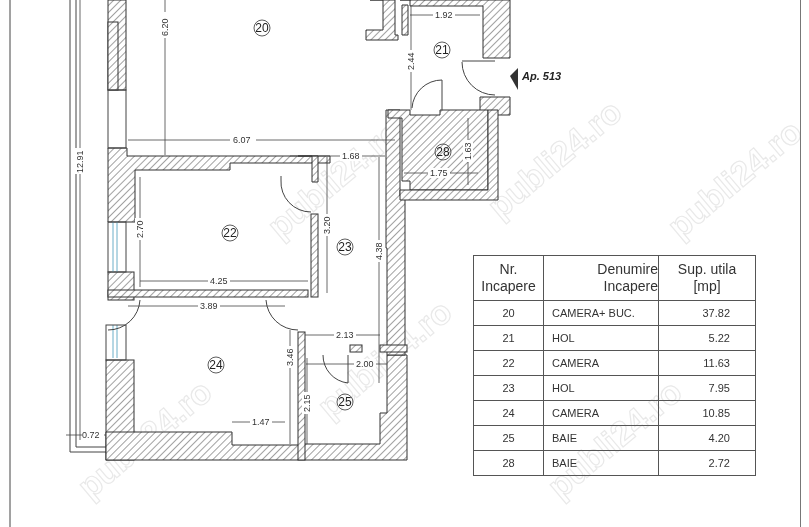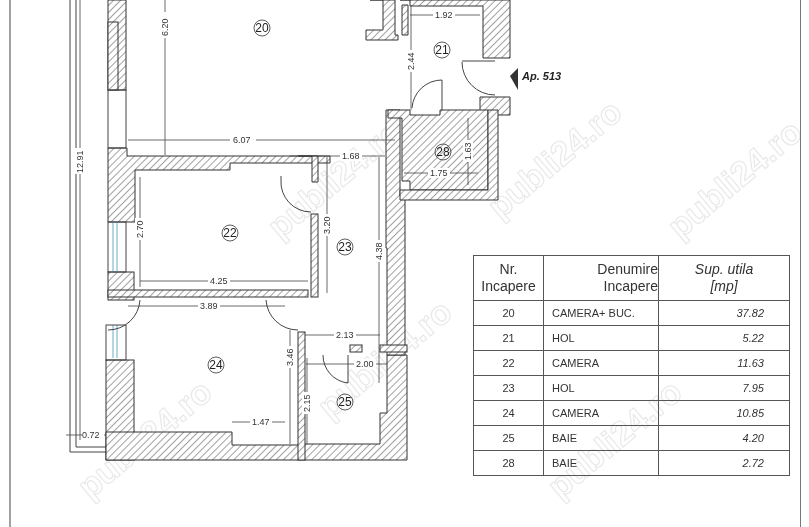--- a/index.html
+++ b/index.html
@@ -3,26 +3,26 @@
 <meta charset="utf-8">
 <style>
   html, body { margin:0; padding:0; background:#ffffff; }
   body { width:809px; height:527px; position:relative; overflow:hidden; font-family:"Liberation Sans", sans-serif; color:#222; }
   #plan { position:absolute; left:0; top:0; width:809px; height:527px; }
   .dim { font-family:"Liberation Sans", sans-serif; font-size:9px; fill:#333; }
   .room { font-family:"Liberation Sans", sans-serif; font-size:12px; fill:#222; }
   .apt { font-family:"Liberation Sans", sans-serif; font-size:11px; font-weight:bold; font-style:italic; fill:#222; }
   .wm { font-family:"Liberation Sans", sans-serif; font-size:34px; font-weight:bold; fill:none; stroke:#e9e9e9; stroke-width:1.2; }
 
-  #room-table { position:absolute; left:473px; top:255px; width:317px; border-collapse:collapse; font-size:11px; color:#333; }
+  #room-table { position:absolute; left:473px; top:255px; width:283px; border-collapse:collapse; font-size:11px; color:#333; }
   #room-table td, #room-table th { border:1px solid #555; padding:0; height:24px; font-weight:normal; }
   #room-table th { font-size:14px; height:44px; line-height:17px; color:#333; vertical-align:middle; }
   #room-table .c1 { width:69px; text-align:center; }
   #room-table .c2 { width:106px; text-align:left; padding-left:8px; }
-  #room-table .c3 { text-align:right; padding-right:25px;font-style:italic; }
+  #room-table .c3 { text-align:right; padding-right:25px; }
   #room-table th.c2 { padding-left:3px; }
   #room-table th.c3 { text-align:center; padding-right:0; }
   #room-table .sumlabel { text-align:left; padding-left:3px; font-size:13px; }
   #page-border { position:absolute; left:800px; top:0; width:1px; height:527px; background:#777; }
 </style>
 </head>
 <body>
 
 <svg id="plan" viewBox="0 0 809 527" xmlns="http://www.w3.org/2000/svg">
   <defs>

